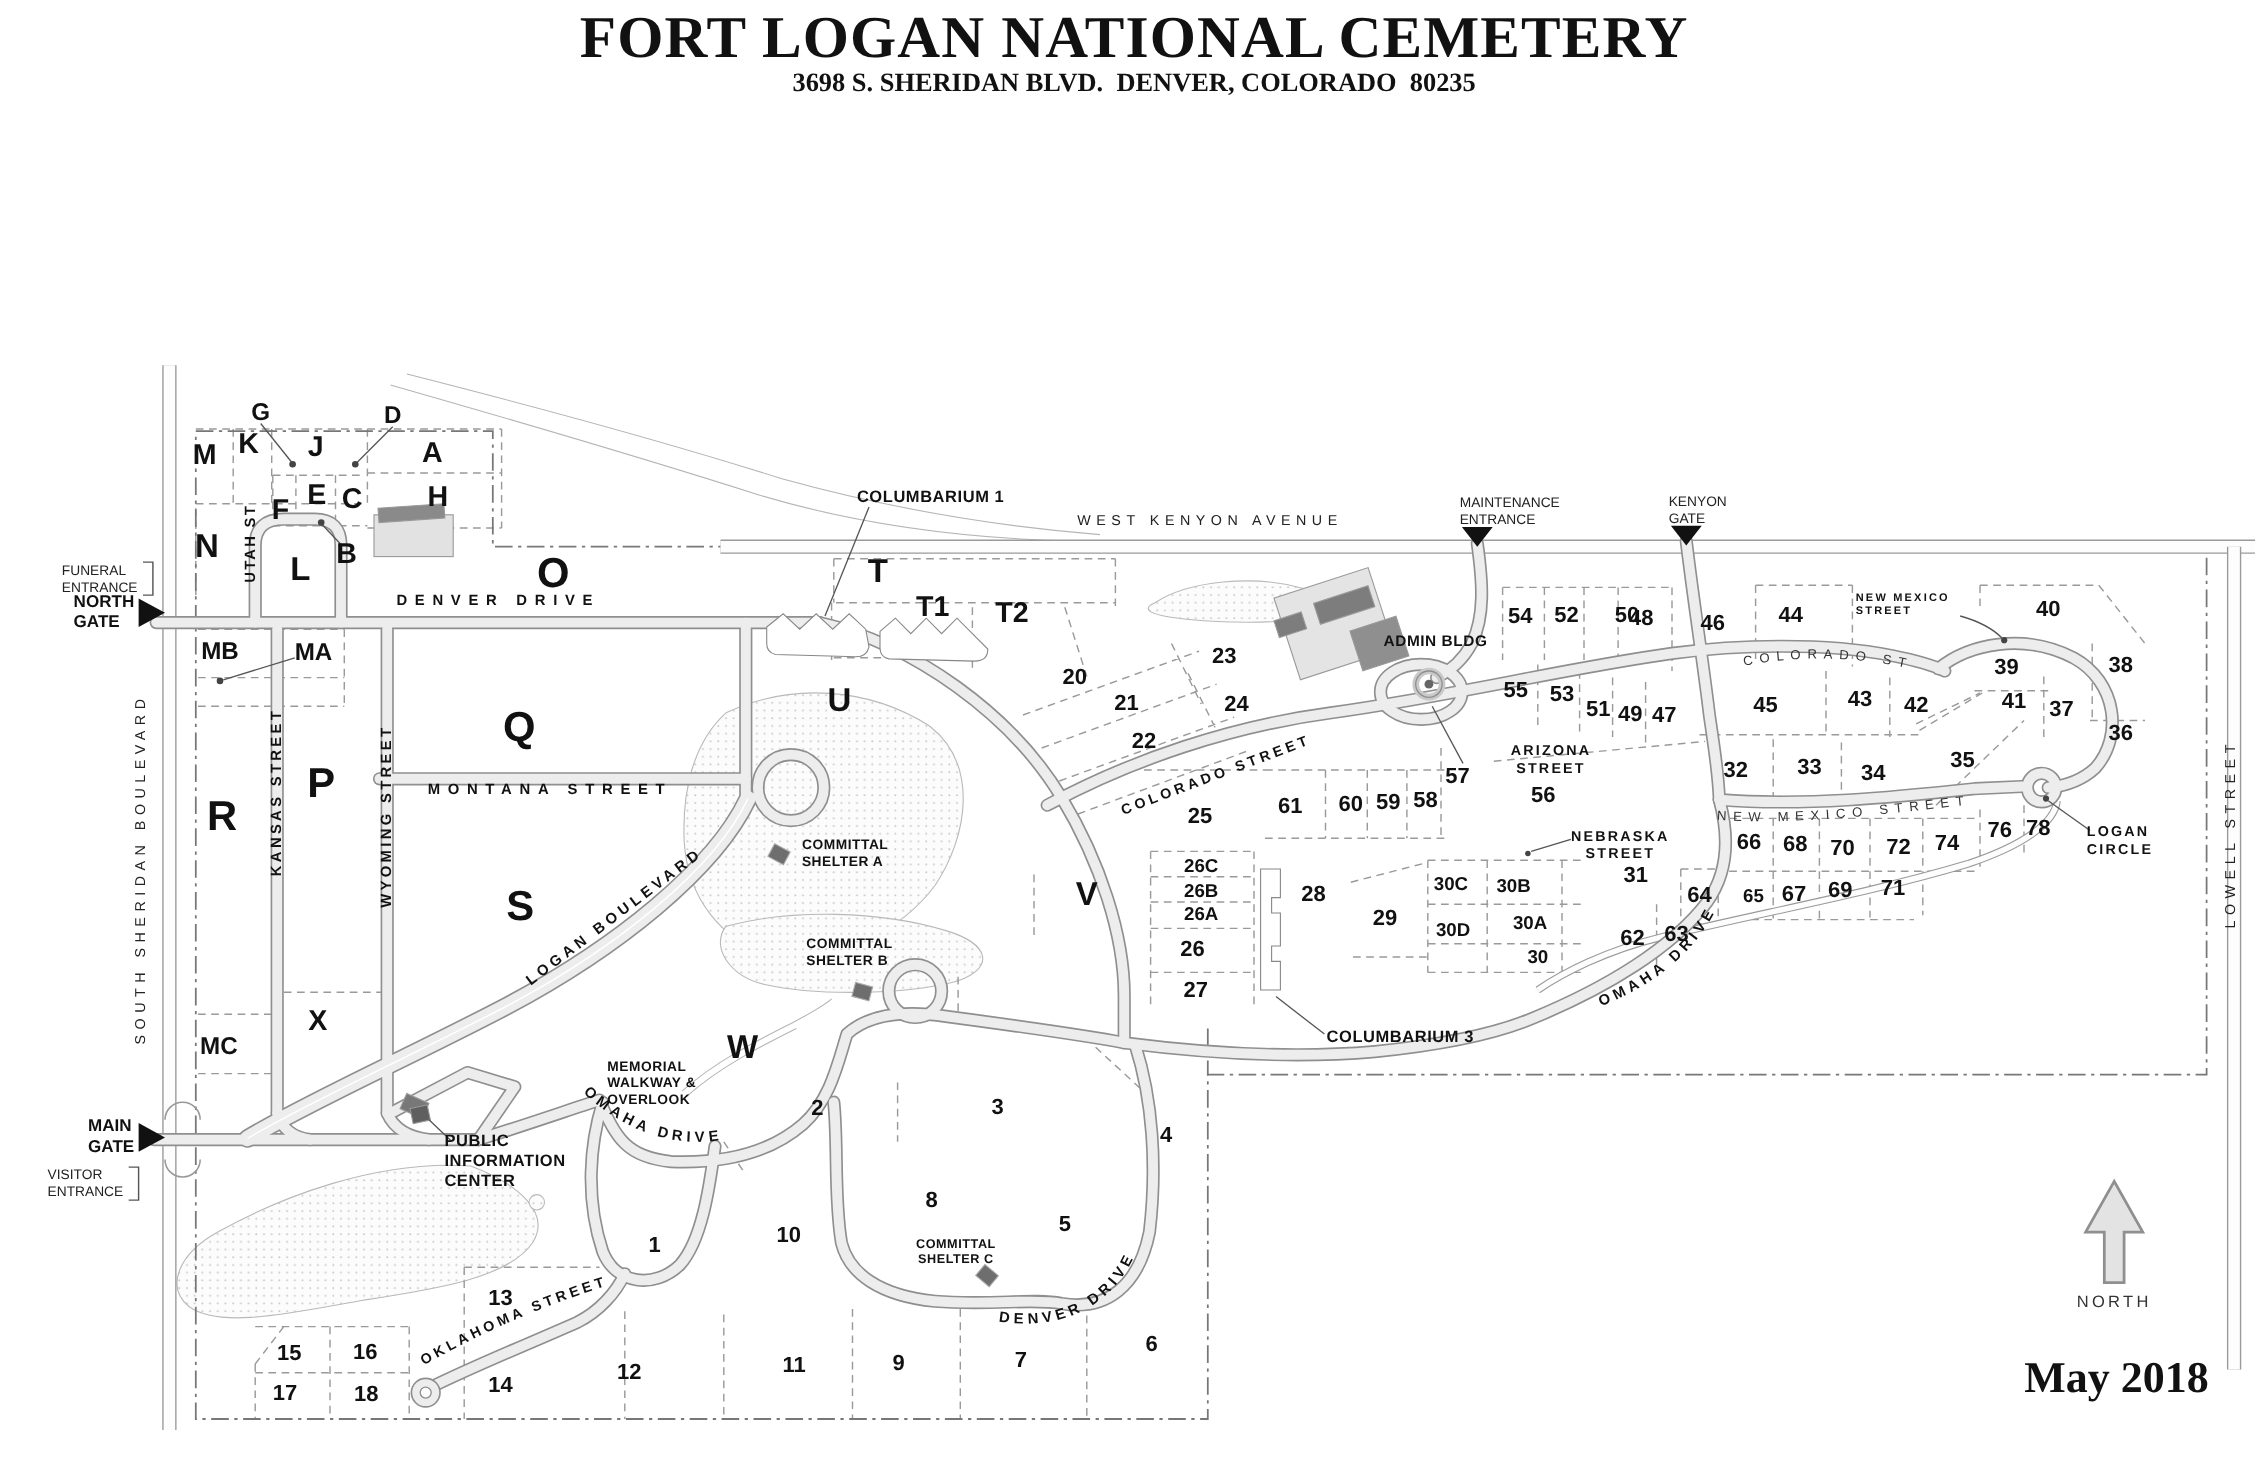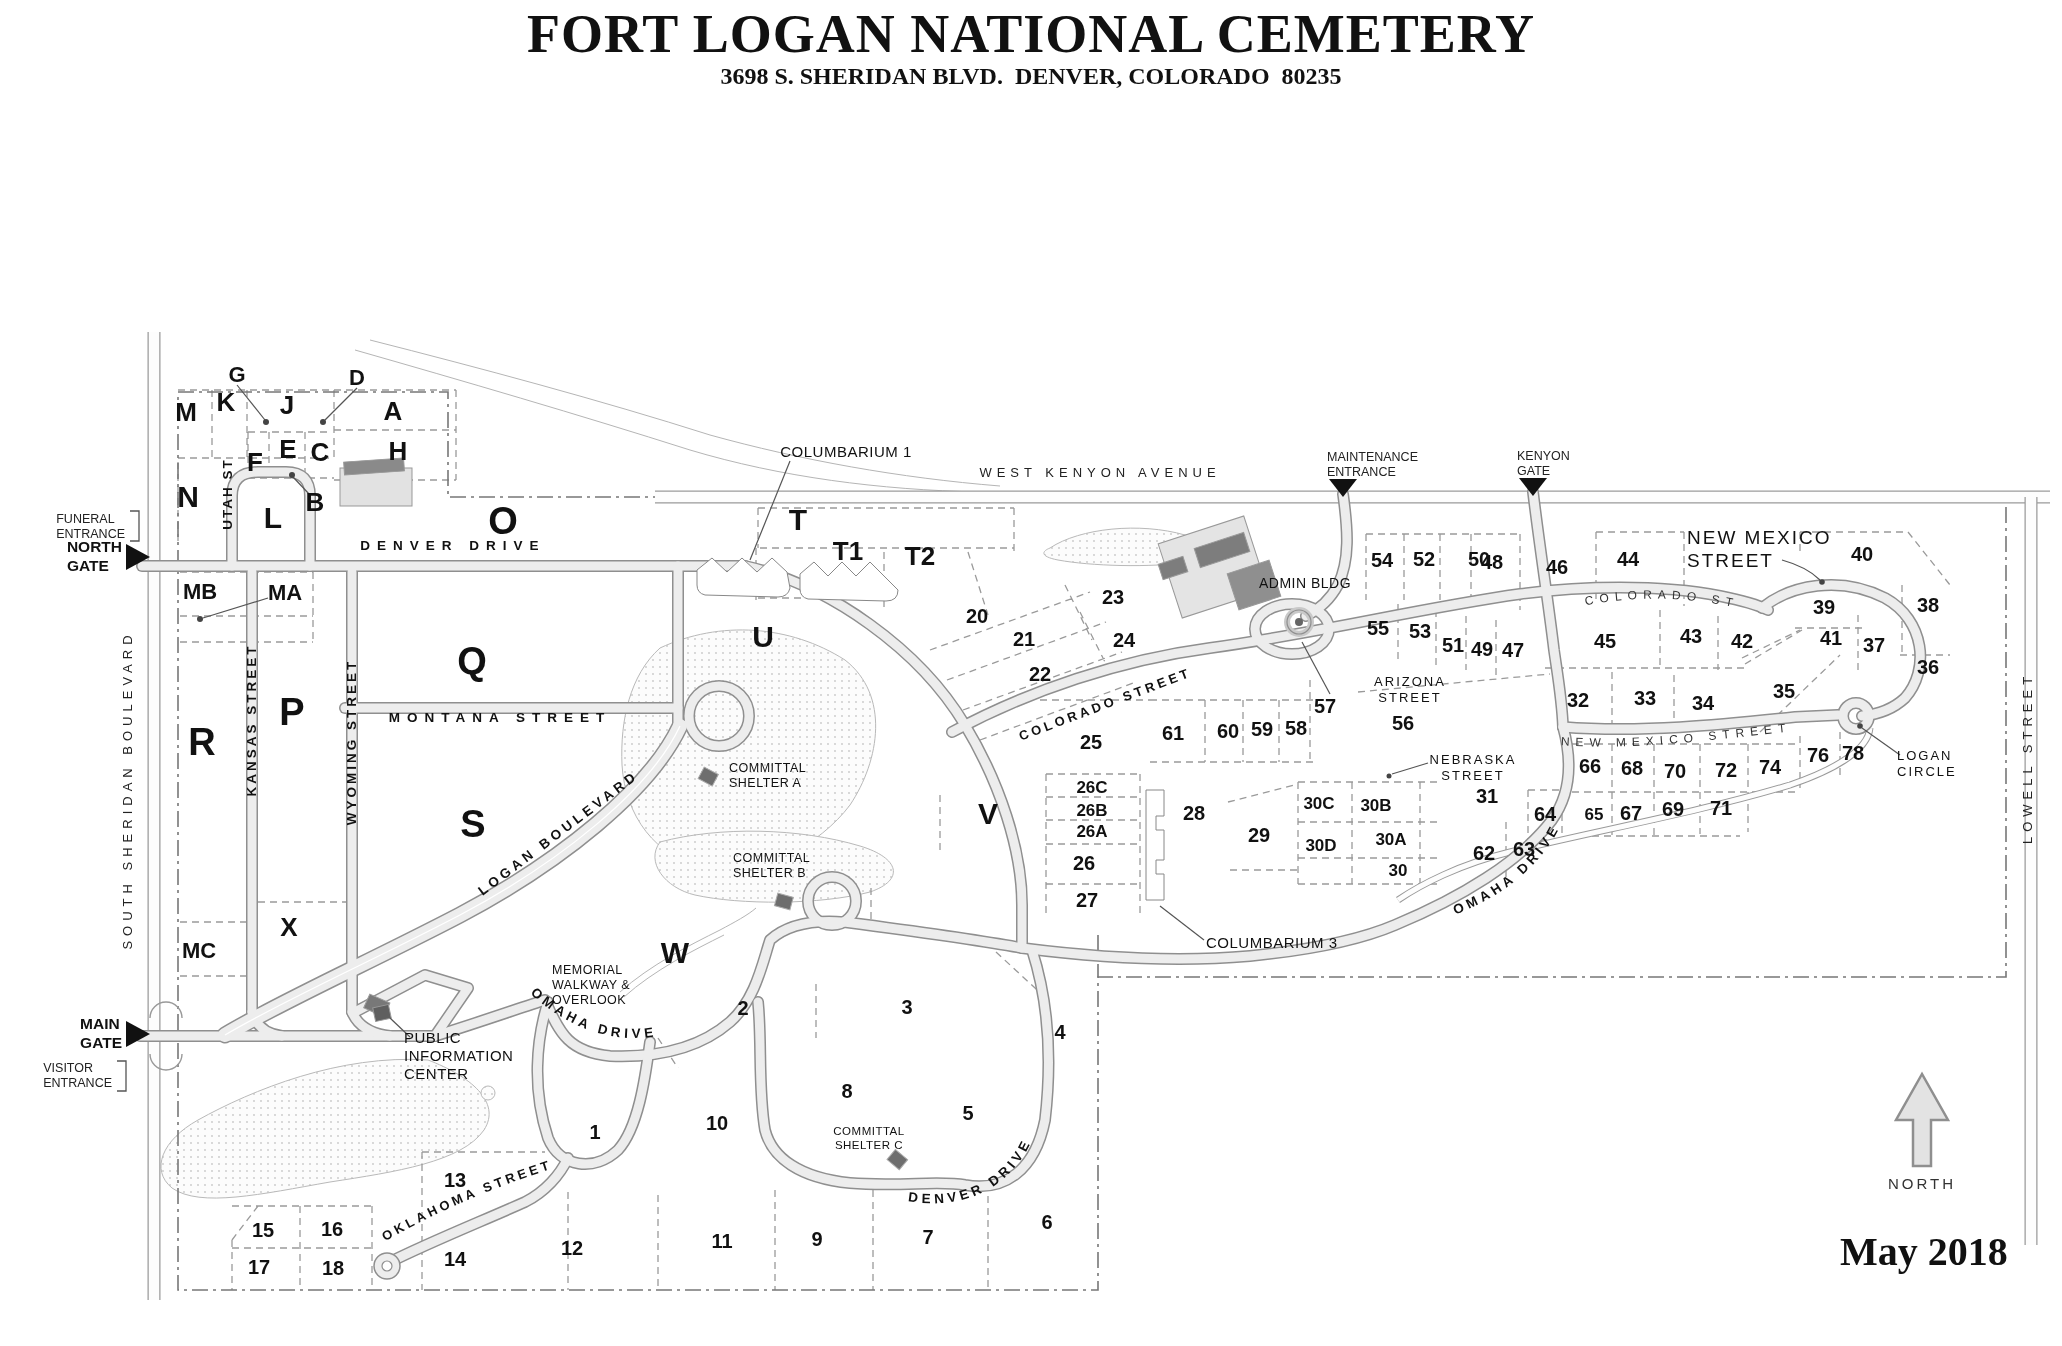--- a/index.html
+++ b/index.html
@@ -14,21 +14,21 @@
   .lbl{position:absolute;transform:translate(-50%,-50%);white-space:pre-line;
        text-align:center;line-height:1.2}
   .la{text-align:left;transform:translate(0,-50%)}
   .ra{text-align:left;transform:translate(-100%,-50%)}
   .sec{font-weight:bold}
   .s17{font-size:17px}.s20{font-size:20px}.s22{font-size:22px}
   .s26{font-size:26px}.s30{font-size:30px}.s38{font-size:38px}
   .st{font-weight:bold;font-size:13.5px;letter-spacing:7px;white-space:nowrap}
   .lt{font-weight:normal;font-size:13px;letter-spacing:5px;white-space:nowrap;color:#222}
   .stv{transform:translate(-50%,-50%) rotate(-90deg);transform-origin:center}
-  .poi{font-weight:normal;font-size:14px;letter-spacing:.5px}
+  .poi{font-weight:bold;font-size:14px;letter-spacing:.5px}
   .p12{font-size:12.5px}.p11{font-size:11.5px}.p15{font-size:15px}
   .ls2{letter-spacing:2px}
   .ent{font-size:12.5px;color:#222}
   .gl{font-weight:bold;font-size:15.5px}
   .north-lbl{font-size:15px;letter-spacing:3px;color:#333}
   .date{font-family:"Liberation Serif",serif;font-weight:bold;font-size:40px;white-space:nowrap}
   
   .blob{fill:url(#dots);stroke:#b9b9b9;stroke-width:1}
   .dl{stroke:#9a9a9a;stroke-width:1.3;fill:none;stroke-dasharray:7 5}
   .bd{stroke:#777;stroke-width:1.6;fill:none;stroke-dasharray:16 5 3 5}
@@ -284,21 +284,21 @@
   <div class="lbl st" style="left:500px;top:718px">MONTANA STREET</div>
   <div class="lbl st stv" style="left:228px;top:494px;letter-spacing:2px">UTAH ST</div>
   <div class="lbl st stv" style="left:252px;top:720px;letter-spacing:3px">KANSAS STREET</div>
   <div class="lbl st stv" style="left:352px;top:742px;letter-spacing:3px">WYOMING STREET</div>
   <div class="lbl lt stv" style="left:128px;top:790px">SOUTH SHERIDAN BOULEVARD</div>
   <div class="lbl lt stv" style="left:2028px;top:758px">LOWELL STREET</div>
   <div class="lbl poi ls2" style="left:1410px;top:690px;font-size:13px">ARIZONA
 STREET</div>
   <div class="lbl poi ls2" style="left:1473px;top:768px;font-size:13px">NEBRASKA
 STREET</div>
-  <div class="lbl poi ls2 la" style="left:1687px;top:550px;font-size:19px">NEW MEXICO
+  <div class="lbl poi ls2 la" style="left:1687px;top:550px;font-size:10px">NEW MEXICO
 STREET</div>
 
   <div class="lbl poi" style="left:1305px;top:583px">ADMIN BLDG</div>
   <div class="lbl poi p15" style="left:846px;top:452px">COLUMBARIUM 1</div>
   <div class="lbl poi p15 la" style="left:1206px;top:943px">COLUMBARIUM 3</div>
   <div class="lbl poi p12 la" style="left:729px;top:776px">COMMITTAL
 SHELTER A</div>
   <div class="lbl poi p12 la" style="left:733px;top:866px">COMMITTAL
 SHELTER B</div>
   <div class="lbl poi p11" style="left:869px;top:1139px">COMMITTAL

